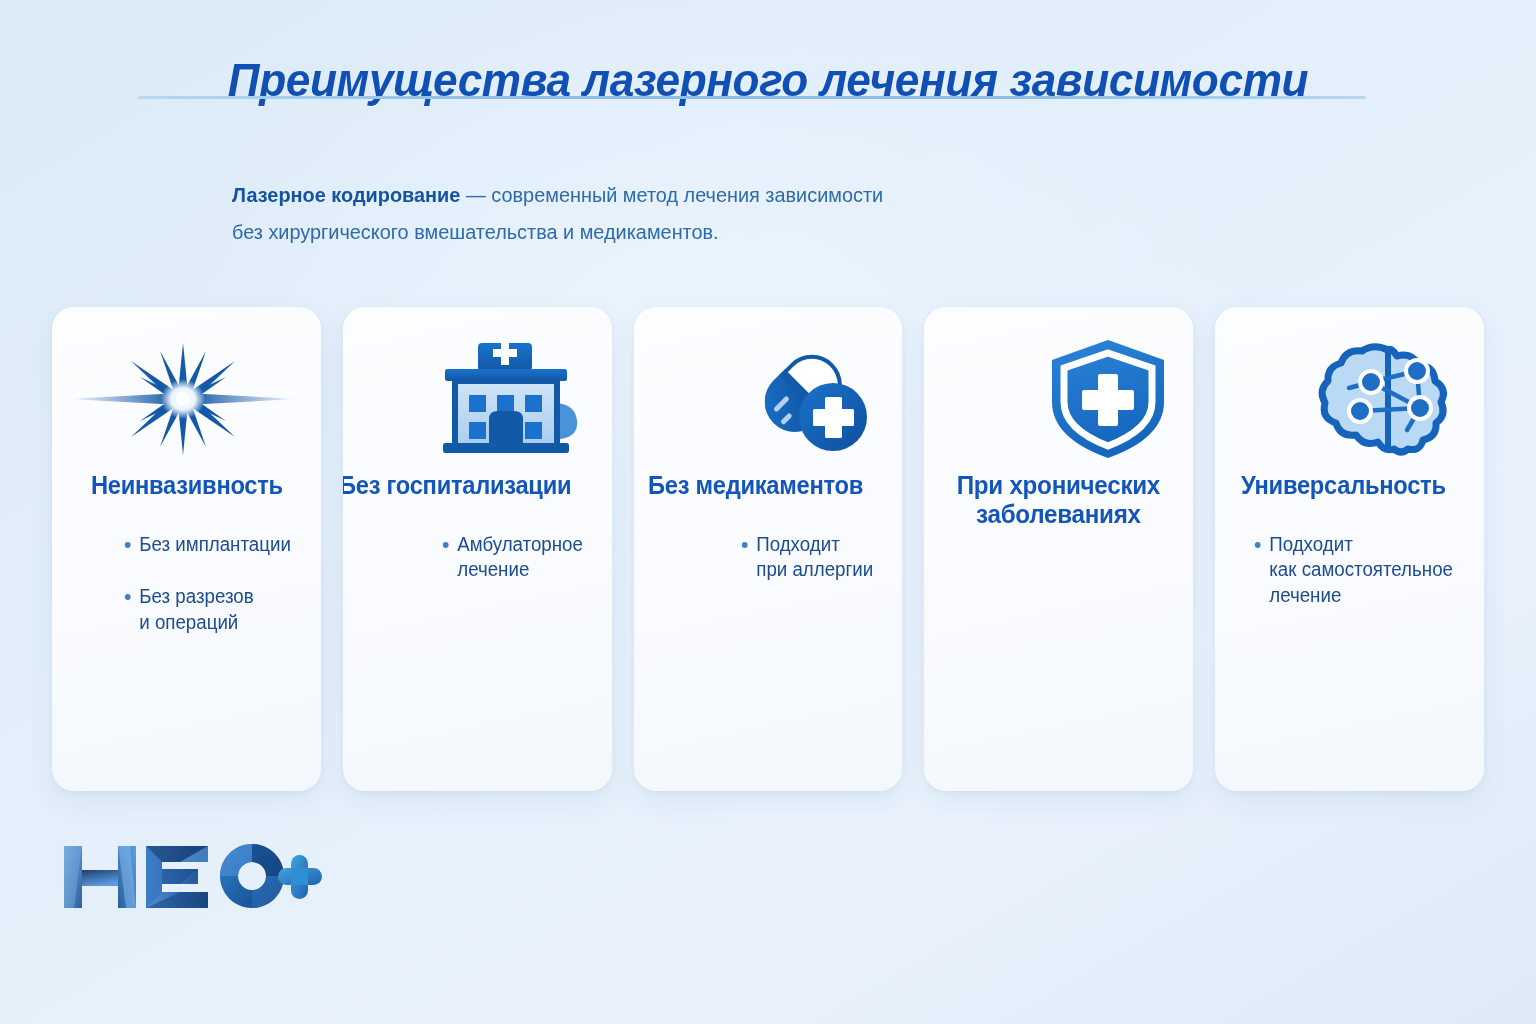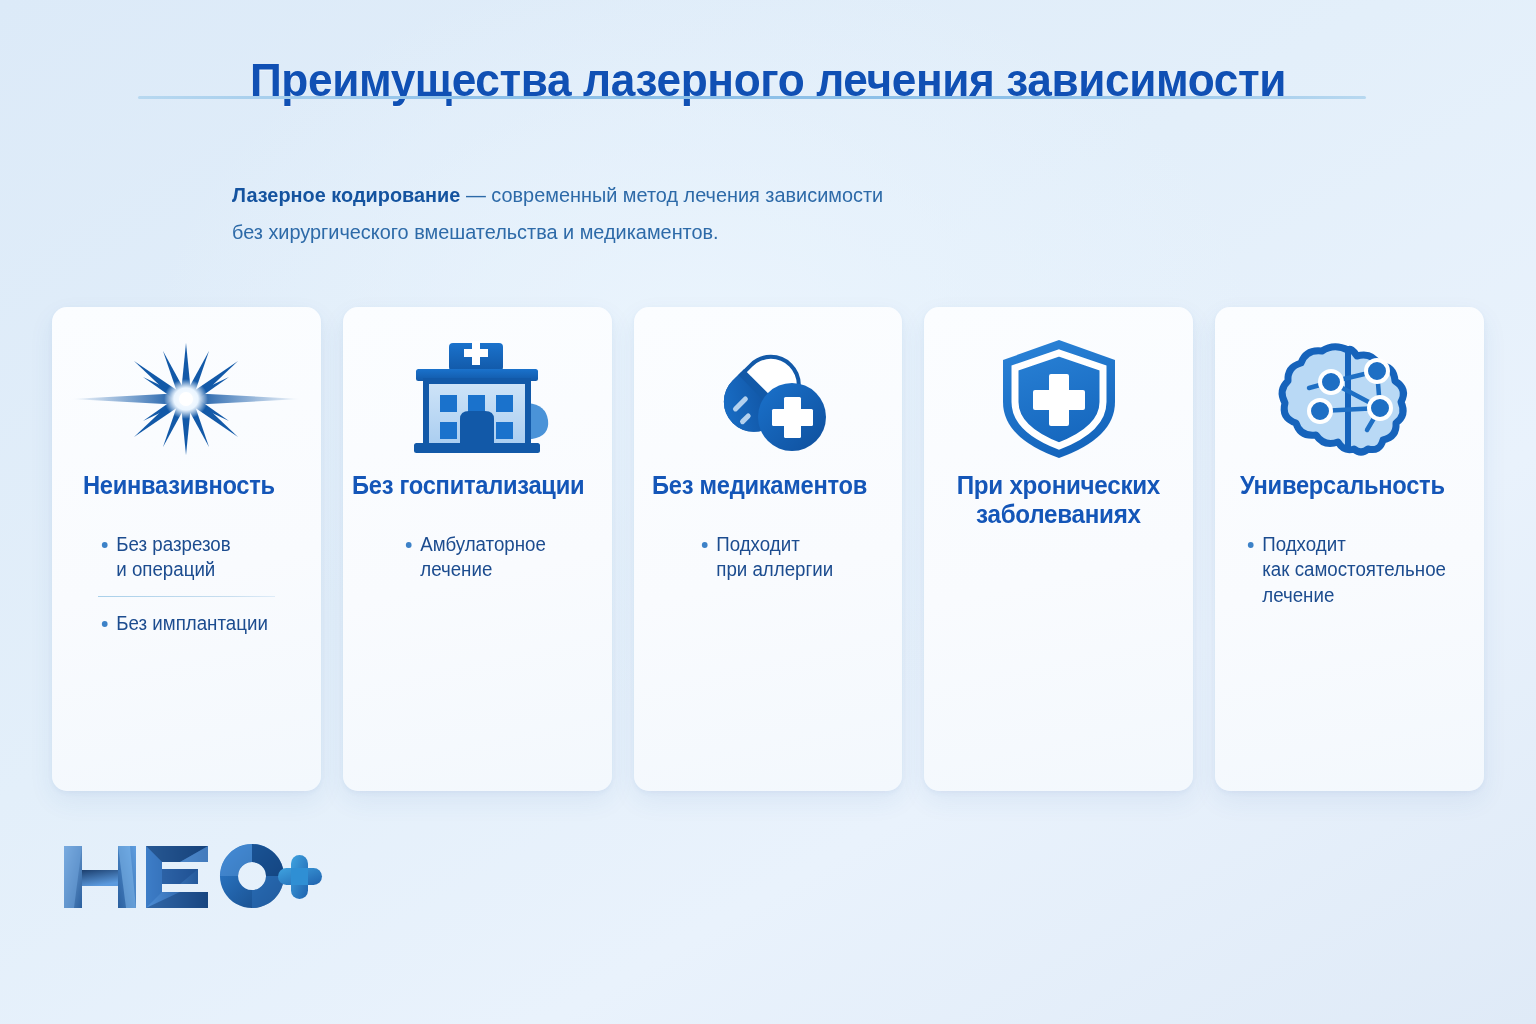--- a/index.html
+++ b/index.html
@@ -10,21 +10,21 @@
     background:
       radial-gradient(900px 620px at 46% 34%, #eaf4fd 0%, rgba(234,244,253,0) 62%),
       linear-gradient(150deg, #dceaf8 0%, #e3effa 42%, #e9f2fc 70%, #dfeaf7 100%);
     overflow:hidden;
     position:relative;
   }
 
   .page { position:absolute; inset:0; }
 
   
-  .header { position:absolute; left:0; right:0; top:52px; text-align:center; }
+  .header { position:absolute; left:0; right:0; top:52px; text-align:center;font-style:italic; }
   .page-title {
     font-size:47px;
     font-weight:700;
     letter-spacing:-0.4px;
     color:#1050b4;
     transform:scaleX(0.94);
     text-shadow:0 1px 0 rgba(255,255,255,0.55);
     white-space:nowrap;
   }
   .title-rule {
@@ -50,28 +50,28 @@
   .cards {
     position:absolute;
     left:52px; top:307px;
     width:1432px; height:484px;
     display:flex;
     gap:22px;
   }
   .card {
     flex:1 1 0;
     background:linear-gradient(168deg,#fbfdff 0%, #f9fbfe 55%, #f3f8fd 100%);
-    border-radius:15px;
+    border-radius:22px;
     box-shadow:
       0 2px 5px rgba(38,92,160,0.055),
       0 10px 26px rgba(38,92,160,0.075);
     padding:30px 23px 18px 23px;
     display:flex;
     flex-direction:column;
-    align-items:center;
+    align-items:flex-end;
     position:relative;
     overflow:hidden;
   }
 
   .icon-slot {
     height:124px;
     display:flex;
     align-items:center;
     justify-content:center;
     margin-bottom:10px;
@@ -195,31 +195,31 @@
             <path d="M158 78 L118 59 L124 54 Z"></path>
           </g>
           <ellipse cx="115" cy="56" rx="22" ry="20" fill="url(#core)"></ellipse>
           <circle cx="115" cy="56" r="7" fill="#ffffff"></circle>
         </svg>
       </div>
       <div class="card-title">Неинвазивность</div>
       <div class="title-sep"></div>
       <div class="bullets">
         <div class="bullet-row">
+          <div class="bullet-divider"></div>
+          <div class="bullet">
+              <span class="dot"></span>
+              <span class="bullet-text">Без имплантации</span>
+            </div>
+        </div>
+        <div class="bullet-row">
           <div class="bullet">
               <span class="dot"></span>
               <span class="bullet-text">Без разрезов
 и операций</span>
-            </div>
-        </div>
-        <div class="bullet-row">
-          <div class="bullet-divider"></div>
-          <div class="bullet">
-              <span class="dot"></span>
-              <span class="bullet-text">Без имплантации</span>
             </div>
         </div>
       </div>
     </div>
 
     <div class="card">
       <div class="icon-slot">
         <svg width="166" height="116" viewBox="0 0 166 116" aria-hidden="true">
           <defs>
             <linearGradient id="hbody" x1="0" y1="0" x2="0" y2="1">

